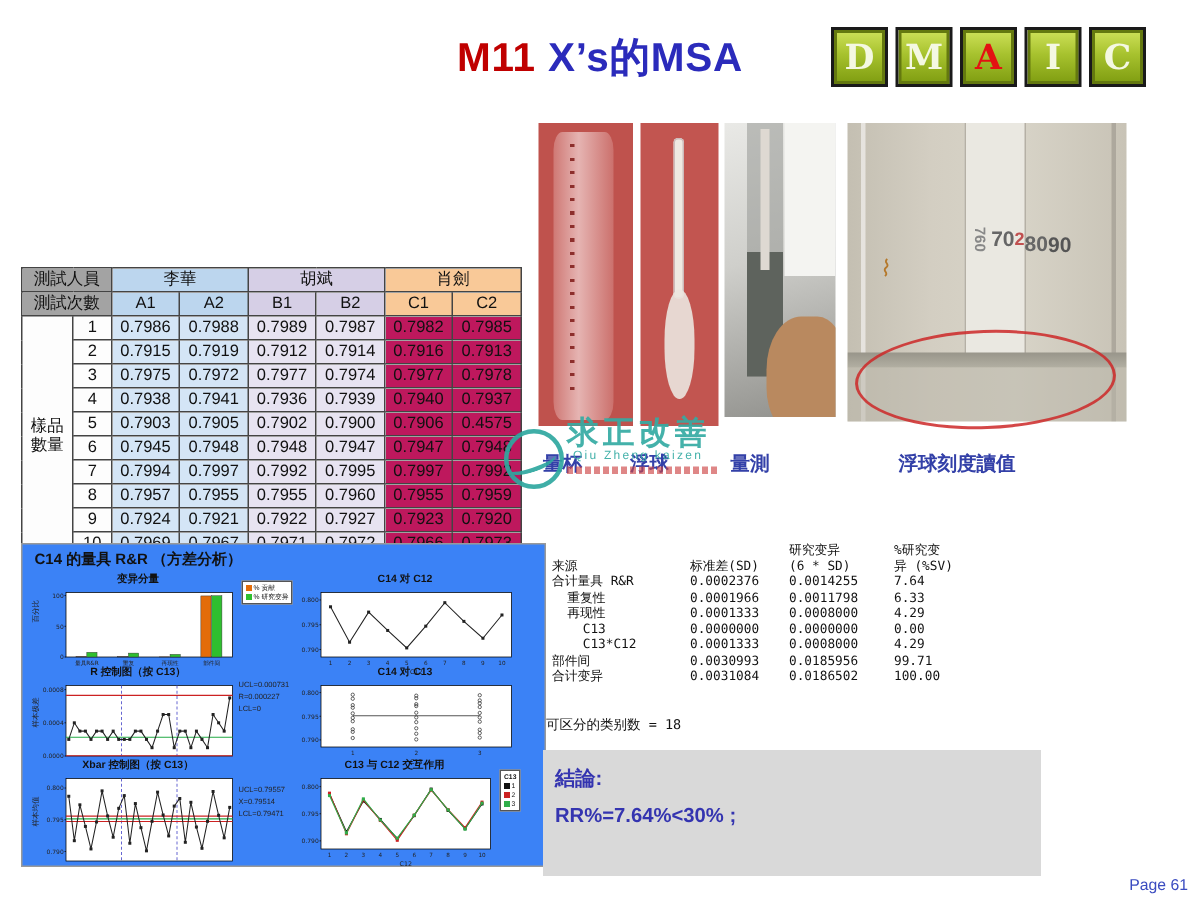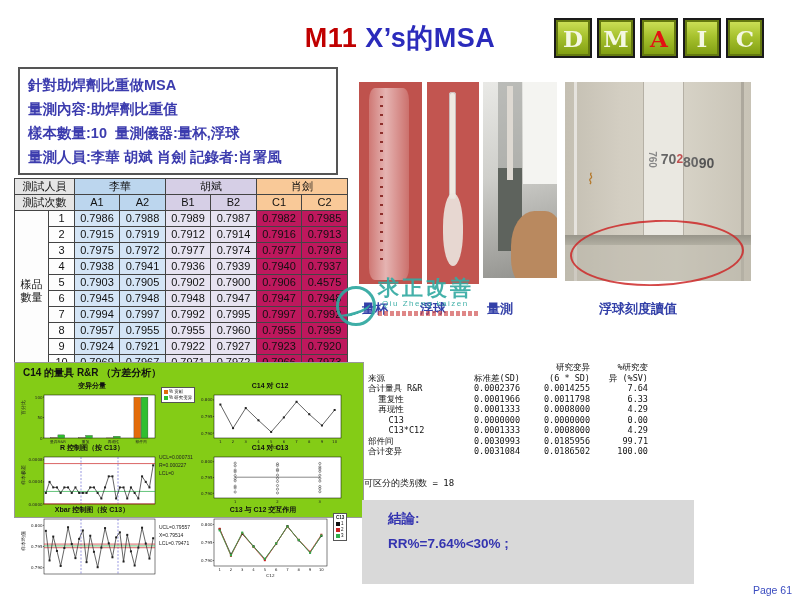--- a/index.html
+++ b/index.html
@@ -18,21 +18,21 @@
   .dbox.red{color:#e31212}
   
   .info{position:absolute;left:18px;top:67px;width:320px;border:2px solid #555;
         box-sizing:border-box;padding:4px 8px;background:#fff}
   .info div{font-size:14.5px;font-weight:bold;color:#3c3cae;line-height:24px;white-space:pre}
   
   .mtable{position:absolute;left:14px;top:178px;border-collapse:collapse;table-layout:fixed;
           font-size:11px;color:#111;z-index:1;background:#fff}
   .mtable th,.mtable td{border:1px solid #444;text-align:center;padding:0;height:15px;
           line-height:13px;font-weight:normal;overflow:hidden}
-  .corner{background:#e5e5e5}
+  .corner{background:#a3a3a3}
   .hg0{background:#bcd6ee}.hg1{background:#d6cfe6}.hg2{background:#f9c998}
   .g0{background:#d4e5f6}.g1{background:#e7e3f1}.g2{background:#be185d}
   .rowlabel{background:#fdfdfd;white-space:pre-line;line-height:15px}
   .rownum{background:#fdfdfd}
   
   .photo{position:absolute;overflow:hidden;z-index:1}
   .p1{left:359px;top:82px;width:63px;height:202px;background:#bf524d}
   .p1 .cyl{position:absolute;left:16%;width:64%;top:3%;height:95%;border-radius:6px/12px;
       background:linear-gradient(90deg,rgba(255,235,235,.25),rgba(255,245,245,.6) 42%,rgba(255,235,235,.2))}
   .p1 .ticks{position:absolute;left:34%;top:7%;height:82%;width:3px;
@@ -76,41 +76,41 @@
   .wm{position:absolute;left:336px;top:276px;z-index:5;opacity:.92;width:150px;height:60px}
   .wm-circle{position:absolute;left:0;top:10px;width:34px;height:34px;border:3px solid #2fa8a0;border-radius:50%}
   .wm-circle::after{content:"";position:absolute;left:-2px;top:13px;width:34px;height:10px;
       border-bottom:3px solid #2fa8a0;border-radius:50%;transform:rotate(-18deg)}
   .wm-t1{position:absolute;left:42px;top:-2px;font-size:21px;font-weight:bold;color:#35aba3;
       letter-spacing:3px;white-space:nowrap}
   .wm-t2{position:absolute;left:46px;top:23px;font-size:8px;color:#35aba3;letter-spacing:1.5px;white-space:nowrap}
   .wm-red{position:absolute;left:42px;top:35px;width:100px;height:5px;opacity:.7;
       background:repeating-linear-gradient(90deg,#cc4444 0 4px,transparent 4px 6px)}
   
-  .mbox{position:absolute;left:14px;top:362px;width:350px;height:156px;background:#84cc16;
+  .mbox{position:absolute;left:14px;top:362px;width:350px;height:216px;background:#3b82f6;
         border:1px solid #999;box-sizing:border-box;z-index:1}
   .mtitle{position:absolute;left:8px;top:3px;font-size:10px;font-weight:bold;color:#111;white-space:nowrap}
   .panel{position:absolute}
   .ptitle{font-size:7px;font-weight:bold;text-align:center;color:#111;margin-bottom:1px;white-space:nowrap}
   .vlab{position:absolute;font-size:5px;color:#222;transform:rotate(-90deg);transform-origin:left top;white-space:nowrap}
   .rlabels{position:absolute;font-size:5px;color:#222;line-height:8px;white-space:nowrap}
   .legend{position:absolute;background:#fff;border:1px solid #555;font-size:4.5px;padding:1px 2px;
       line-height:6px;color:#111;white-space:nowrap}
   .sw{display:inline-block;width:4px;height:4px;margin-right:1px;vertical-align:middle}
   svg text{font-family:"DejaVu Sans",sans-serif}
   
   .stats{position:absolute;left:362px;top:362px;border-collapse:collapse;
       font-family:"DejaVu Sans Mono","DejaVu Sans",monospace;font-size:8.5px;color:#111;z-index:1}
   .stats td{padding:0 0 0 6px;height:10.5px;line-height:10.5px;white-space:pre}
-  .stats td.num{text-align:right}
+  .stats td.num{text-align:left}
   .cls-note{position:absolute;left:364px;top:477px;font-size:9px;color:#111;
       font-family:"DejaVu Sans Mono","DejaVu Sans",monospace}
   
   .concl{position:absolute;left:362px;top:500px;width:332px;height:84px;background:#d9d9d9;
-      box-sizing:border-box;padding:6px 26px;z-index:1}
+      box-sizing:border-box;padding:6px 8px;z-index:1}
   .concl .l{font-size:13.5px;font-weight:bold;color:#3434b0;line-height:25px;white-space:nowrap}
   .l2{display:flex}.l2b{margin-left:auto;margin-right:4px}
   .page{position:absolute;right:8px;top:584px;font-size:10.5px;color:#3b4cc0}
 </style>
 </head>
 <body>
 
 <div class="slide">
 
   <div class="title">
@@ -128,26 +128,20 @@
         <span>A</span>
       </div>
     <div class="dbox">
         <span>I</span>
       </div>
     <div class="dbox">
         <span>C</span>
       </div>
   </div>
 
-  <div class="info">
-    <div>針對助焊劑比重做MSA</div>
-    <div>量測內容:助焊劑比重值</div>
-    <div>樣本數量:10  量測儀器:量杯,浮球</div>
-    <div>量測人員:李華 胡斌 肖劍 記錄者:肖署風</div>
-  </div>
 
   <table class="mtable">
     <colgroup>
         <col style="width:34px">
         <col style="width:26px">
         <col style="width:45px">
         <col style="width:46px">
         <col style="width:45px">
         <col style="width:46px">
         <col style="width:45px">

